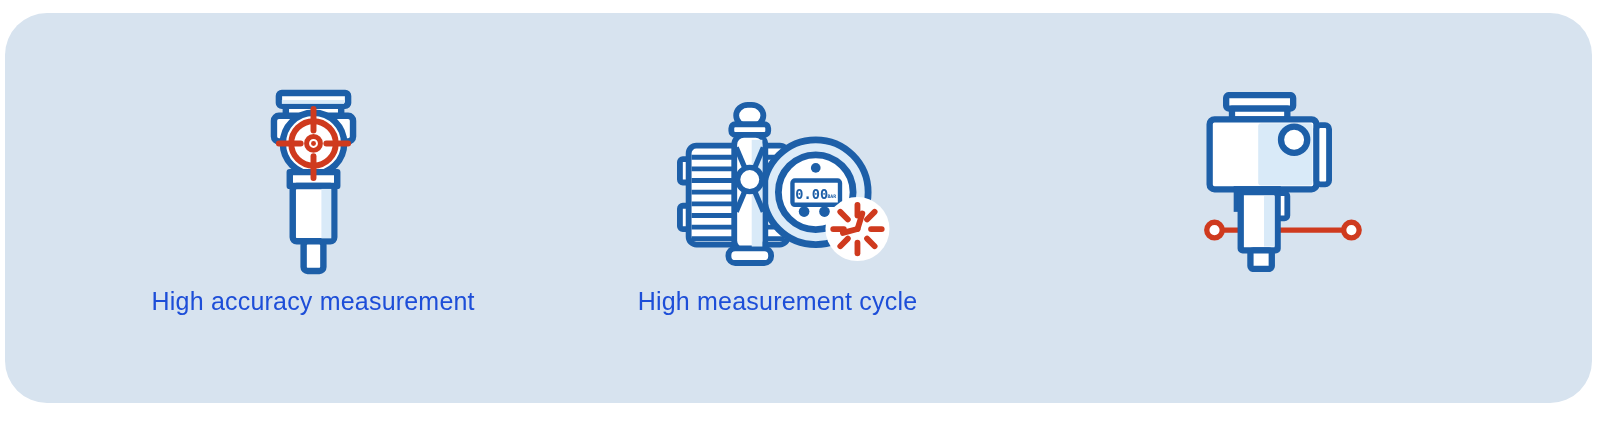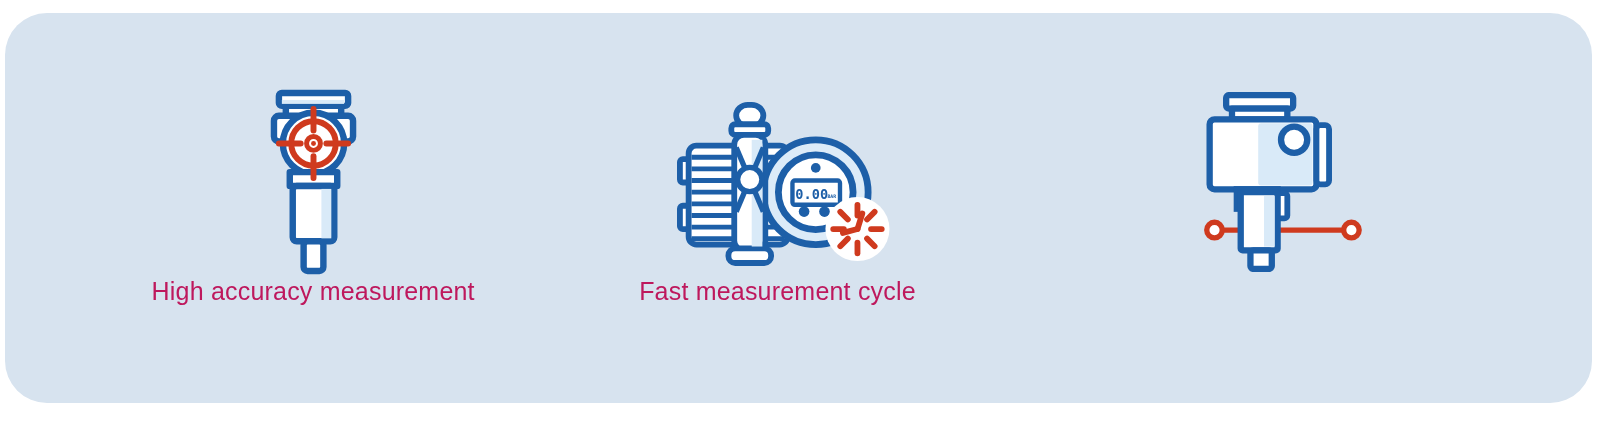--- a/index.html
+++ b/index.html
@@ -11,21 +11,21 @@
   .features {
     display:grid; grid-template-columns:1fr 1fr 1fr;
     height:100%; padding:0 118px 0 76px;
   }
   .feature { display:flex; flex-direction:column; align-items:center; }
   .icon-wrap {
     height:190px; margin-top:74px;
     display:flex; align-items:center; justify-content:flex-end;
   }
   .feature-label {
-    font-size:25px; color:#be185d; letter-spacing:0.2px;
+    margin-top:10px; font-size:25px; color:#1d4ed8; letter-spacing:0.2px;
     white-space:nowrap;
   }
   .shift-14 { position:relative; left:14px; }
   .shift-40 { position:relative; left:40px; }
   svg { display:block; }
   .seg { font-family:"DejaVu Sans Mono", monospace; font-weight:bold; }
 </style>
 </head>
 <body>
 
@@ -107,21 +107,21 @@
               <line x1="161" y1="136" x2="172" y2="136"></line>
               <line x1="168.3" y1="118.3" x2="176.1" y2="126.1"></line>
             </g>
             <g stroke="#cf3a1e" stroke-width="6" stroke-linecap="round" fill="none">
               <line x1="186" y1="136" x2="191" y2="120"></line>
               <line x1="186" y1="136" x2="171" y2="140"></line>
             </g>
           </g>
         </svg>
       </div>
-      <div class="feature-label">Fast measurement cycle</div>
+      <div class="feature-label">High measurement cycle</div>
     </div>
 
     <div class="feature">
       <div class="icon-wrap shift-40">
         <svg width="167" height="180" viewBox="0 0 172 185">
           <g stroke="#1d5fa8" stroke-width="6.5" fill="#ffffff" stroke-linejoin="round">
             <rect x="29" y="3" width="69" height="14" rx="3"></rect>
             <rect x="35" y="17" width="57" height="11"></rect>
             <rect x="12" y="28" width="110" height="72" rx="5"></rect>
           </g>

